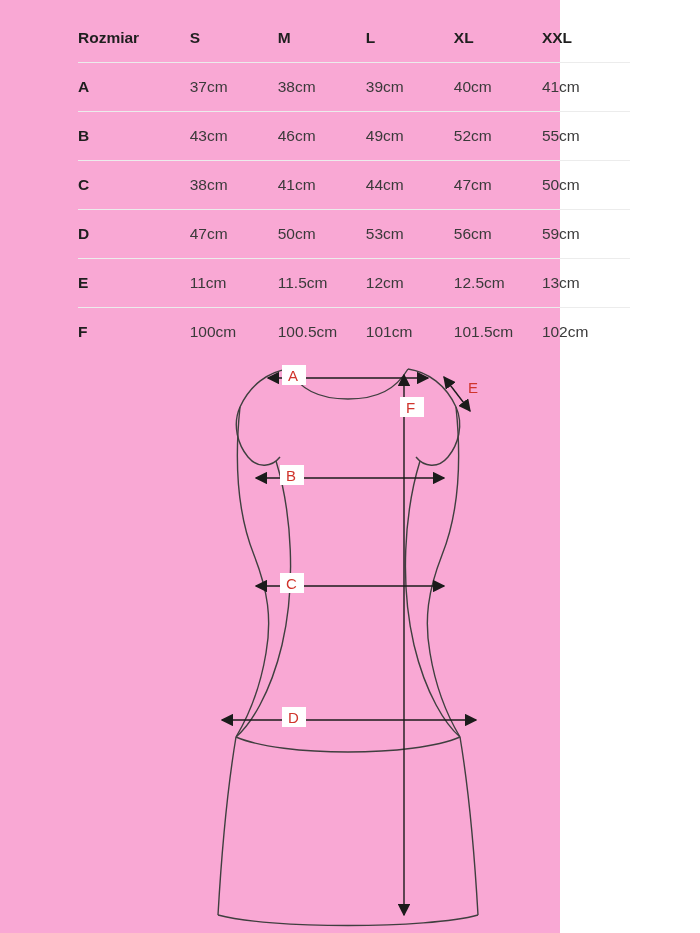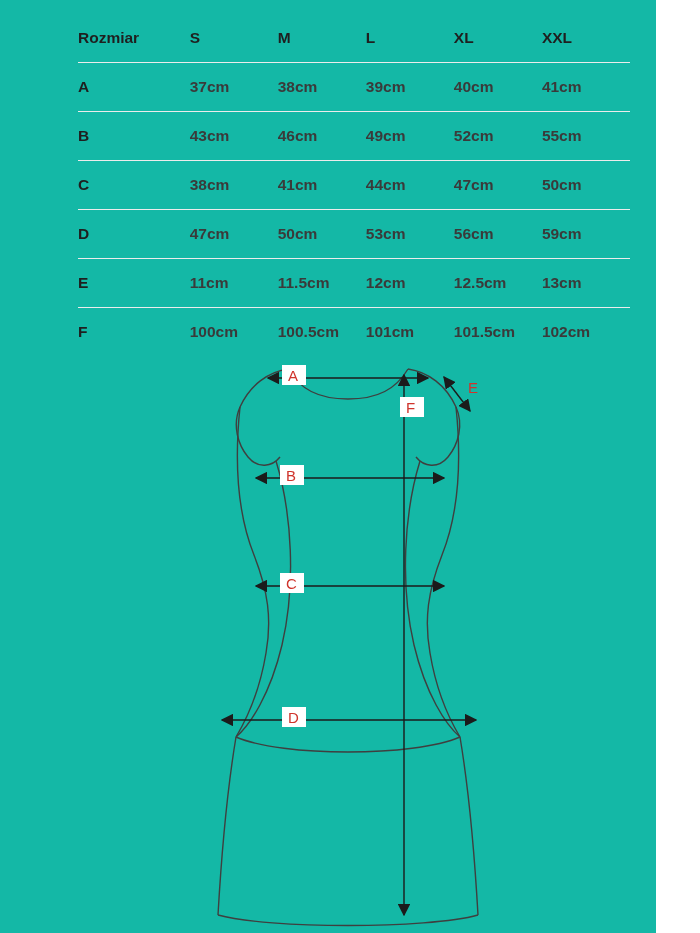--- a/index.html
+++ b/index.html
@@ -9,42 +9,42 @@
   }
   body {
     width: 700px;
     height: 933px;
     font-family: "Liberation Sans", sans-serif;
     color: #2b2b2b;
     position: relative;
     overflow: hidden;
   }
   .page {
-    width: 656px;
+    width: 560px;
     height: 933px;
     position: relative;
-    background: #14b8a6;
+    background: #f9a8d4;
   }
 
   
   .size-table {
     position: absolute;
     left: 78px;
     top: 14px;
     width: 552px;
     border-collapse: collapse;
     table-layout: fixed;
   }
   .size-table th, .size-table td {
     text-align: left;
     padding: 0;
     height: 48px;
     vertical-align: middle;
     font-size: 15.5px;
-    font-weight: bold;
+    font-weight: normal;
     color: #3a3a3a;
     border-bottom: 1px solid #ececec;
   }
   .size-table thead th {
     font-weight: bold;
     font-size: 15.5px;
     color: #1f1f1f;
   }
   .size-table th.rowhead, .size-table thead th.corner {
     font-weight: bold;

